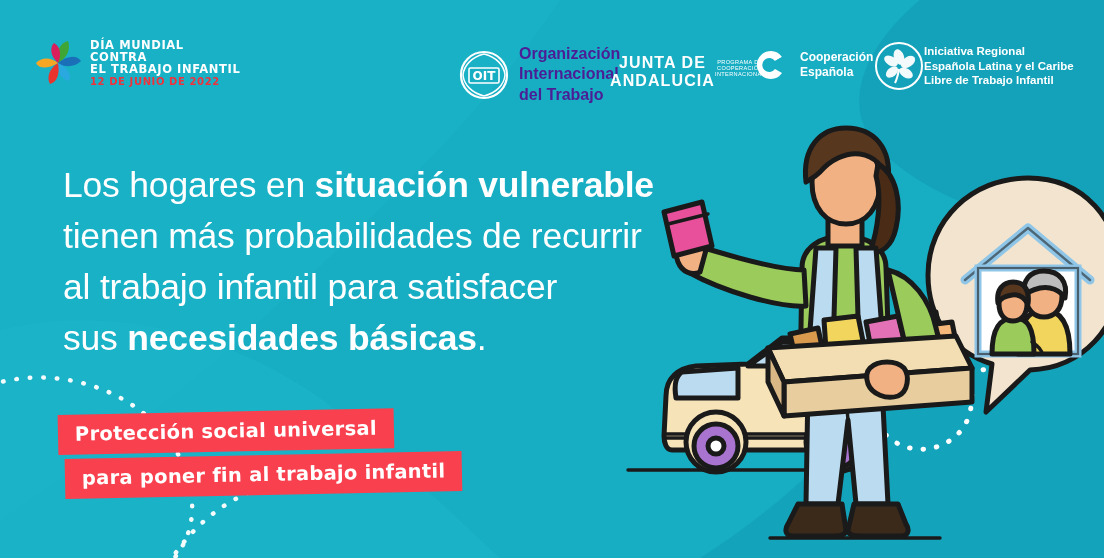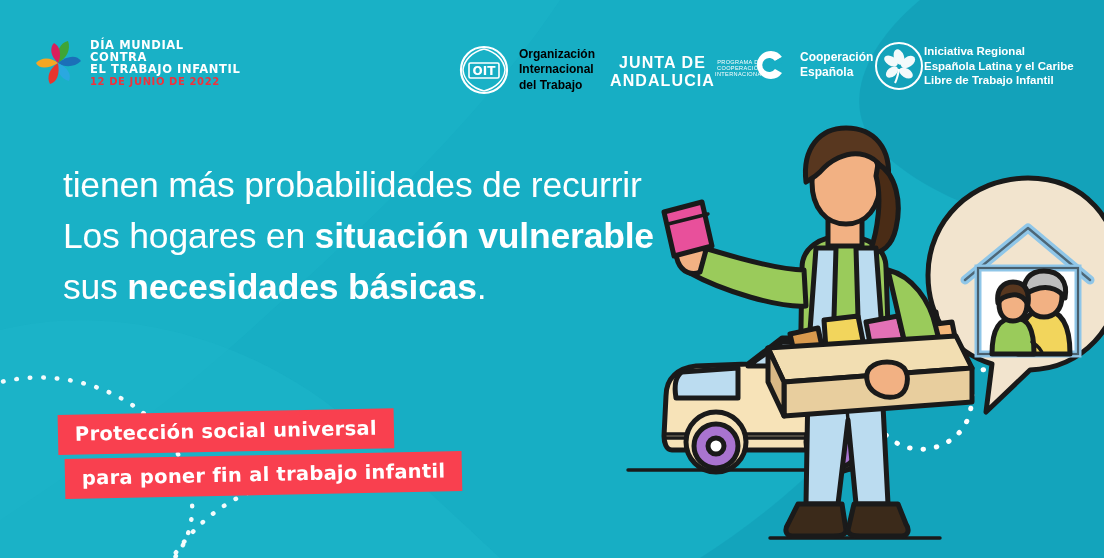--- a/index.html
+++ b/index.html
@@ -37,21 +37,21 @@
   }
   #wdacl-logo .words .date{
     display:block;color:#F0323C;font-weight:700;
     font-size:10px;letter-spacing:.6px;margin-top:2px;
     font-family:"DejaVu Sans", sans-serif;
   }
 
   
   #ilo-logo{position:absolute;left:458px;top:44px;display:flex;align-items:center;gap:9px;}
   #ilo-logo .mark{width:52px;height:52px;flex:0 0 auto;}
-  #ilo-logo .words{color:#000000;font-size:12px;line-height:1.28;font-weight:600;}
+  #ilo-logo .words{color:#4c1d95;font-size:16px;line-height:1.28;font-weight:600;}
 
   
   #junta-logo{position:absolute;left:610px;top:42px;width:128px;text-align:center;}
   #junta-logo .mark{width:30px;height:38px;margin:0 auto;display:block;}
   #junta-logo .name{color:#fff;font-size:16px;letter-spacing:1.1px;margin-top:12px;font-weight:700;}
   #junta-logo .sub{color:#fff;font-size:5.6px;letter-spacing:.35px;margin-top:3px;}
 
   
   #coop-logo{position:absolute;left:756px;top:50px;display:flex;align-items:center;gap:14px;}
   #coop-logo .mark{width:30px;height:30px;flex:0 0 auto;}
@@ -194,22 +194,23 @@
       </svg>
       <div class="words">
         <div>Iniciativa Regional</div>
         <div>Española Latina y el Caribe</div>
         <div>Libre de Trabajo Infantil</div>
       </div>
     </div>
   </div>
 
   <div id="headline">
+    <span class="hl-line"><span>Los hogares en </span><b>situación vulnerable</b></span>
     <span class="hl-line">tienen más probabilidades de recurrir</span>
-    <span class="hl-line"><span>Los hogares en </span><b>situación vulnerable</b></span>
+    <span class="hl-line">al trabajo infantil para satisfacer</span>
     <span class="hl-line"><span>sus </span><b>necesidades básicas</b><span>.</span></span>
   </div>
 
   <div id="slogan">
     <div class="slogan-row row1">
       <span class="slogan-bar">Protección social universal</span>
     </div>
     <br>
     <div class="slogan-row row2">
       <span class="slogan-bar">para poner fin al trabajo infantil</span>

